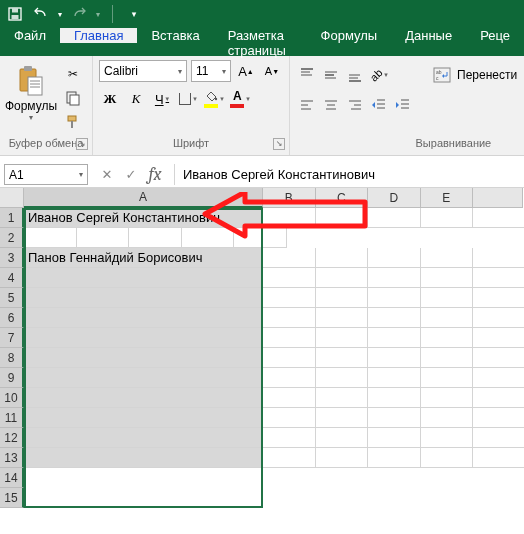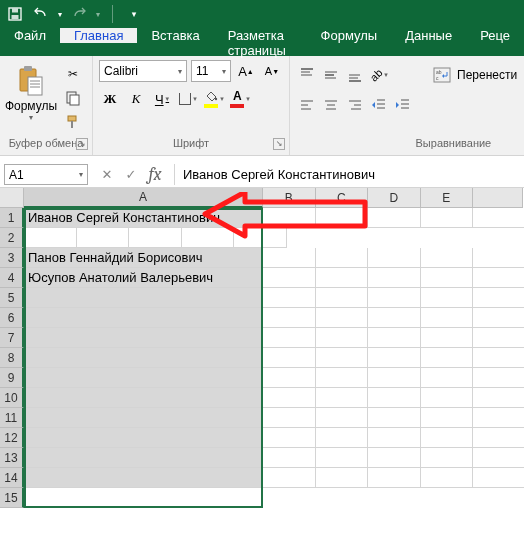--- a/index.html
+++ b/index.html
@@ -378,28 +378,20 @@
       </div>
       <div class="cells-row">
         <div class="cell colA sel">Панов Геннайдий Борисович</div>
         <div class="cell other-col"></div>
         <div class="cell other-col"></div>
         <div class="cell other-col"></div>
         <div class="cell other-col"></div>
         <div class="cell other-col"></div>
       </div>
       <div class="cells-row">
-        <div class="cell colA sel">Юсупов Анатолий Валерьевич</div>
-        <div class="cell other-col"></div>
-        <div class="cell other-col"></div>
-        <div class="cell other-col"></div>
-        <div class="cell other-col"></div>
-        <div class="cell other-col"></div>
-      </div>
-      <div class="cells-row">
         <div class="cell colA sel"></div>
         <div class="cell other-col"></div>
         <div class="cell other-col"></div>
         <div class="cell other-col"></div>
         <div class="cell other-col"></div>
         <div class="cell other-col"></div>
       </div>
       <div class="cells-row">
         <div class="cell colA sel"></div>
         <div class="cell other-col"></div>

